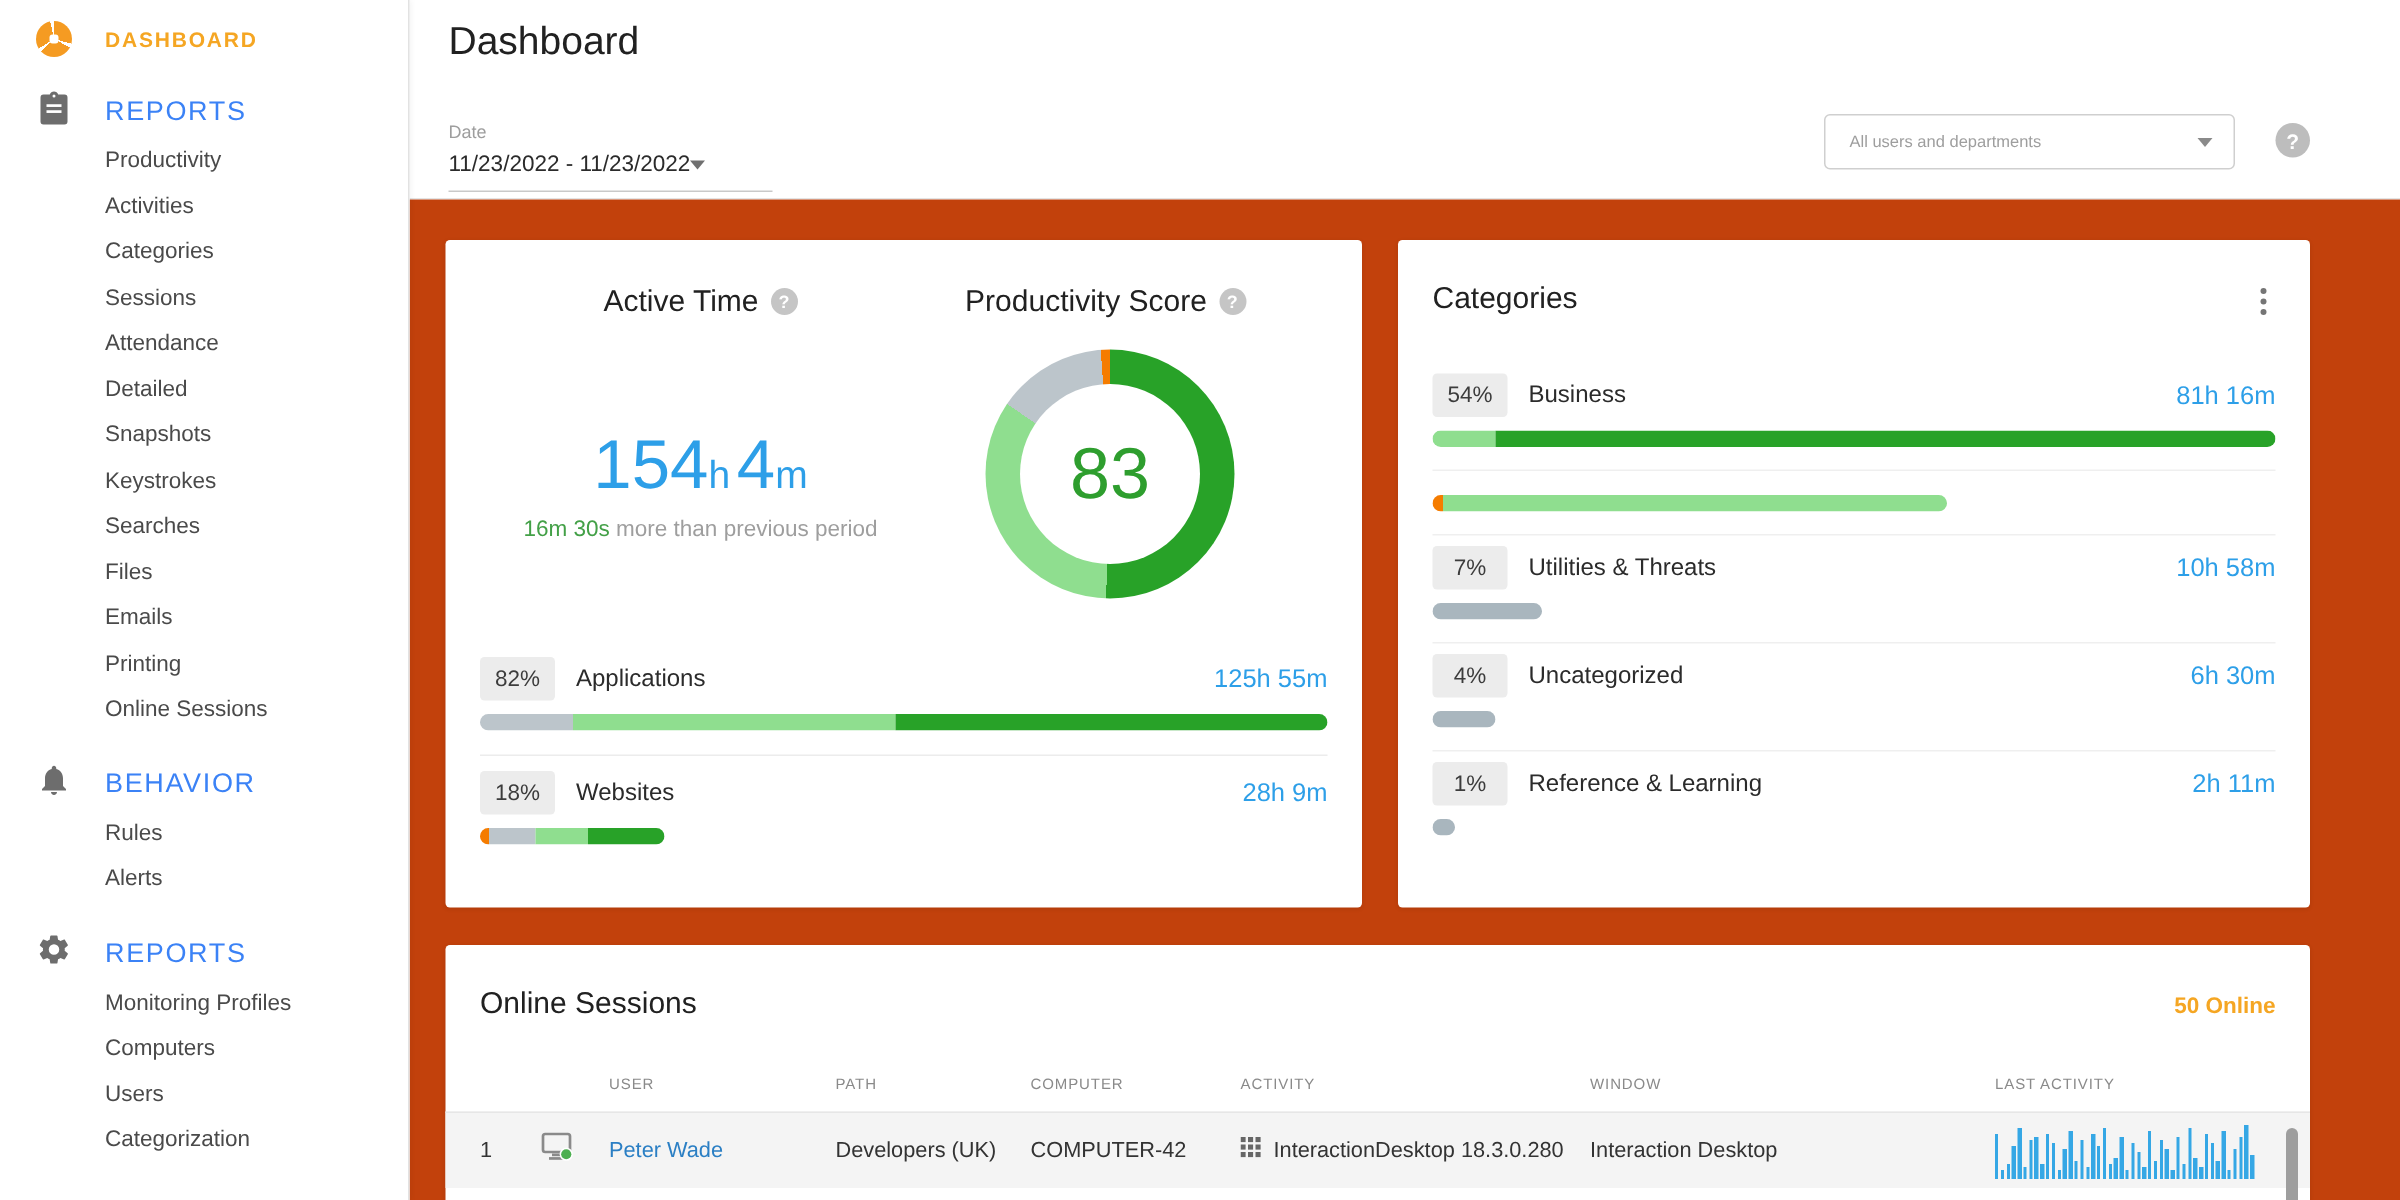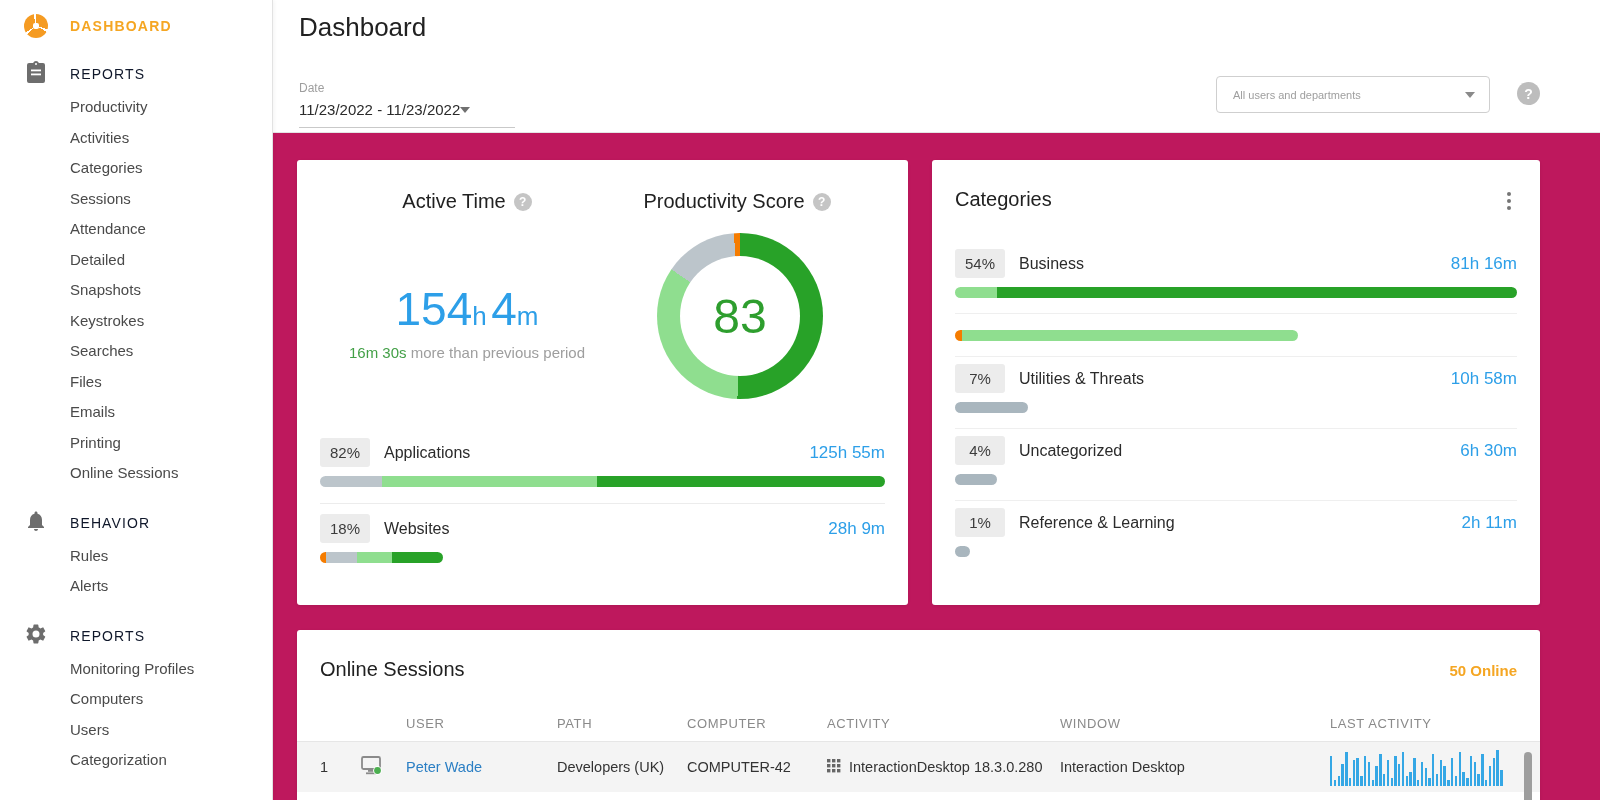--- a/index.html
+++ b/index.html
@@ -7,21 +7,21 @@
     font-family:"Liberation Sans", sans-serif; color:#333; }
 
   
   .sidebar { position:absolute; left:0; top:0; width:273px; height:800px; background:#fff;
     border-right:1px solid #e2e2e2; box-shadow:1px 0 4px rgba(0,0,0,.05); z-index:5; overflow:hidden; }
   .side-brand { display:flex; align-items:center; gap:22px; padding:12px 0 0 24px; height:40px; cursor:pointer; }
   .brand-logo { width:24px; height:24px; border-radius:50%; position:relative; flex:0 0 24px; }
   .brand-logo::after { content:""; position:absolute; left:9px; top:9px; width:6px; height:6px; background:#fff; border-radius:2px; }
   .side-brand .lbl { font-size:14px; font-weight:bold; letter-spacing:1.2px; color:#F5A623; }
   .side-section { display:flex; align-items:center; gap:22px; padding-left:24px; height:36px; margin-top:16px; cursor:pointer; }
-  .side-section .lbl { font-size:14px; letter-spacing:1.1px; color:#0f172a; }
+  .side-section .lbl { font-size:18px; letter-spacing:1.1px; color:#3b82f6; }
   .side-section svg { flex:0 0 24px; }
   .side-item { padding-left:70px; height:30.5px; line-height:30.5px; font-size:15px; color:#4a4a4a; cursor:pointer; white-space:nowrap; }
 
   
   .main { position:absolute; left:273px; top:0; right:0; height:800px; }
   .page-header { position:absolute; left:0; top:0; right:0; height:133px; background:#fff; border-bottom:1px solid #e4e4e4; }
   .page-title { position:absolute; left:26px; top:12px; font-size:26px; font-weight:500; color:#212121; }
   .date-group { position:absolute; left:26px; top:49px; cursor:pointer;margin-top:32px; }
   .date-label { font-size:12px; color:#9e9e9e; }
   .date-value-row { display:flex; align-items:center; margin-top:6px; padding-bottom:9px; border-bottom:1px solid #c9c9c9; width:216px; }
@@ -31,21 +31,21 @@
     display:flex; align-items:center; justify-content:space-between; padding:0 14px 0 16px; cursor:pointer; background:#fff; }
   .filter-select .ph { font-size:11px; color:#9e9e9e; }
   .help-circle { position:absolute; right:60px; top:82px; width:23px; height:23px; border-radius:50%; background:#bdbdbd; color:#fff;
     font-size:14px; font-weight:bold; display:flex; align-items:center; justify-content:center; cursor:pointer; }
   .help-circle::before { content:"?"; }
   .help-inline { display:inline-flex; width:18px; height:18px; border-radius:50%; background:#c5c5c5; color:#fff; font-size:12px;
     font-weight:bold; align-items:center; justify-content:center; vertical-align:2px; margin-left:8px; cursor:pointer; }
   .help-inline::before { content:"?"; }
 
   
-  .content { position:absolute; left:0; top:133px; right:0; bottom:0; background:#be185d; }
+  .content { position:absolute; left:0; top:133px; right:0; bottom:0; background:#c2410c; }
   .card { position:absolute; background:#fff; border-radius:3px; box-shadow:0 1px 3px rgba(0,0,0,.1); }
   .card-a { left:24px; top:27px; width:611px; height:445px; }
   .card-b { left:659px; top:27px; width:608px; height:445px; }
   .card-c { left:24px; top:497px; width:1243px; height:300px; }
   .card-title { font-size:20px; font-weight:500; color:#212121; }
 
   
   .half-title { position:absolute; top:30px; width:300px; text-align:center; font-size:20px; font-weight:500; color:#212121; }
   .ht-left { left:20px; } .ht-right { left:290px; }
   .at-value { position:absolute; left:20px; top:122px; width:300px; text-align:center; color:#2D9FE8; white-space:nowrap; }
@@ -74,21 +74,21 @@
   .kebab i { width:4px; height:4px; border-radius:50%; background:#757575; }
   .cat-rows { position:absolute; left:23px; right:23px; top:82px; }
   .cat-row { padding:7px 0 15px; border-bottom:1px solid #efefef; }
   .cat-row:last-child { border-bottom:none; }
 
   
   .sess-title { position:absolute; left:23px; top:28px; }
   .online-badge { position:absolute; right:23px; top:32px; font-size:15px; font-weight:bold; color:#F5A623; }
   .sess-grid { display:grid; grid-template-columns:40px 46px 151px 130px 140px 233px 270px 1fr; align-items:center; }
   .sess-head { position:absolute; left:23px; right:23px; top:80px; height:26px; }
-  .sess-head div { font-size:13px; color:#8a8a8a; letter-spacing:.6px; }
+  .sess-head div { font-size:10px; color:#8a8a8a; letter-spacing:.6px; }
   .sess-row { position:absolute; left:0; right:0; top:111px; height:51px; background:#f4f4f4;
     border-top:1px solid #e6e6e6; padding:0 23px; cursor:pointer; }
   .sess-row .cell { font-size:14.5px; color:#333; }
   .user-link { color:#2b7fc4; cursor:pointer; }
   .activity-cell { display:flex; align-items:center; gap:8px; }
   .spark { display:flex; align-items:flex-end; gap:1.4px; height:38px; }
   .spark div { width:2.4px; background:#35A7E5; }
   .scroll-thumb { position:absolute; right:8px; top:122px; width:8px; height:170px; background:#9e9e9e; border-radius:4px; cursor:pointer; }
 </style>
 </head>

